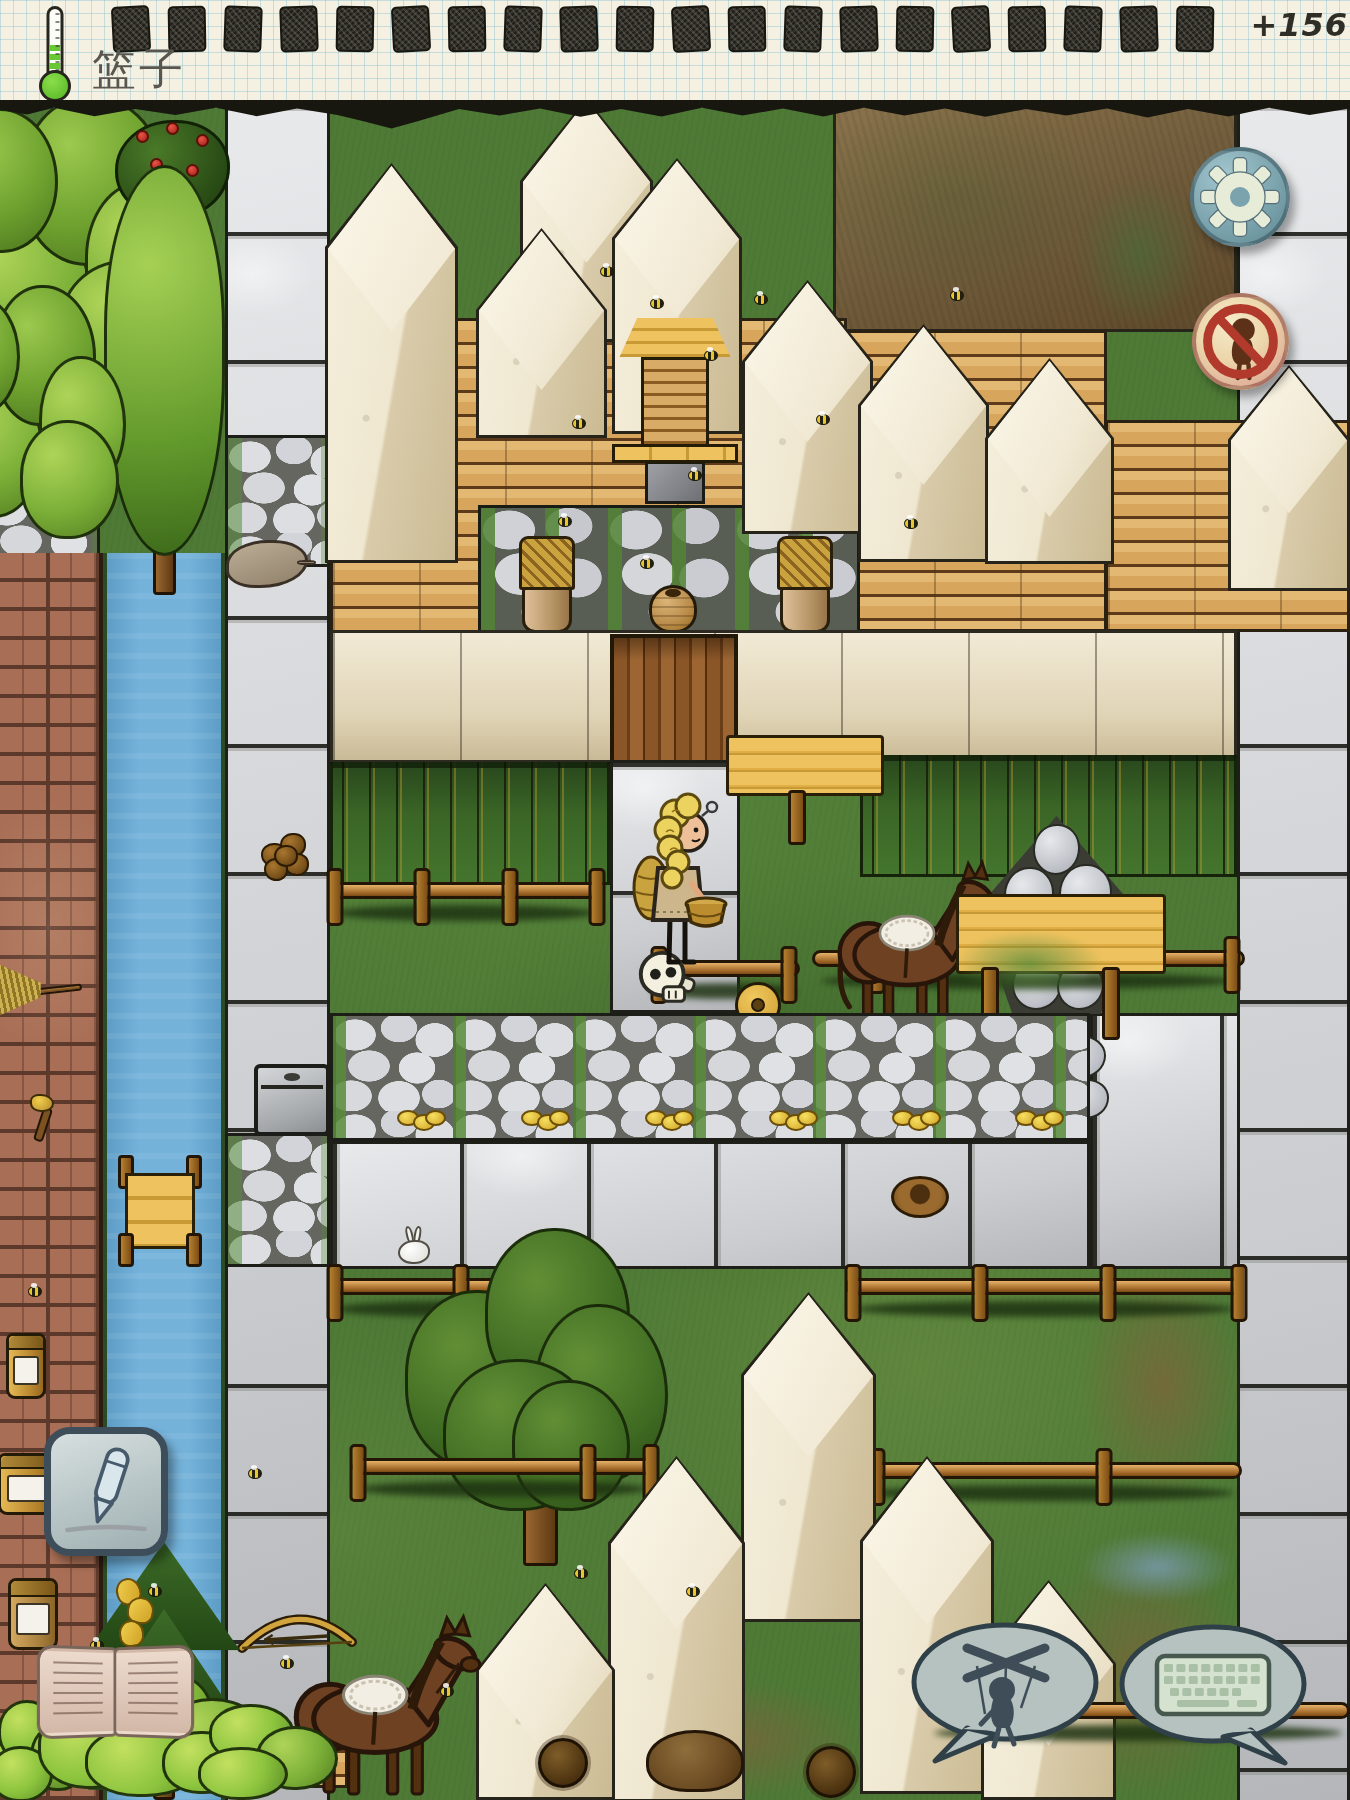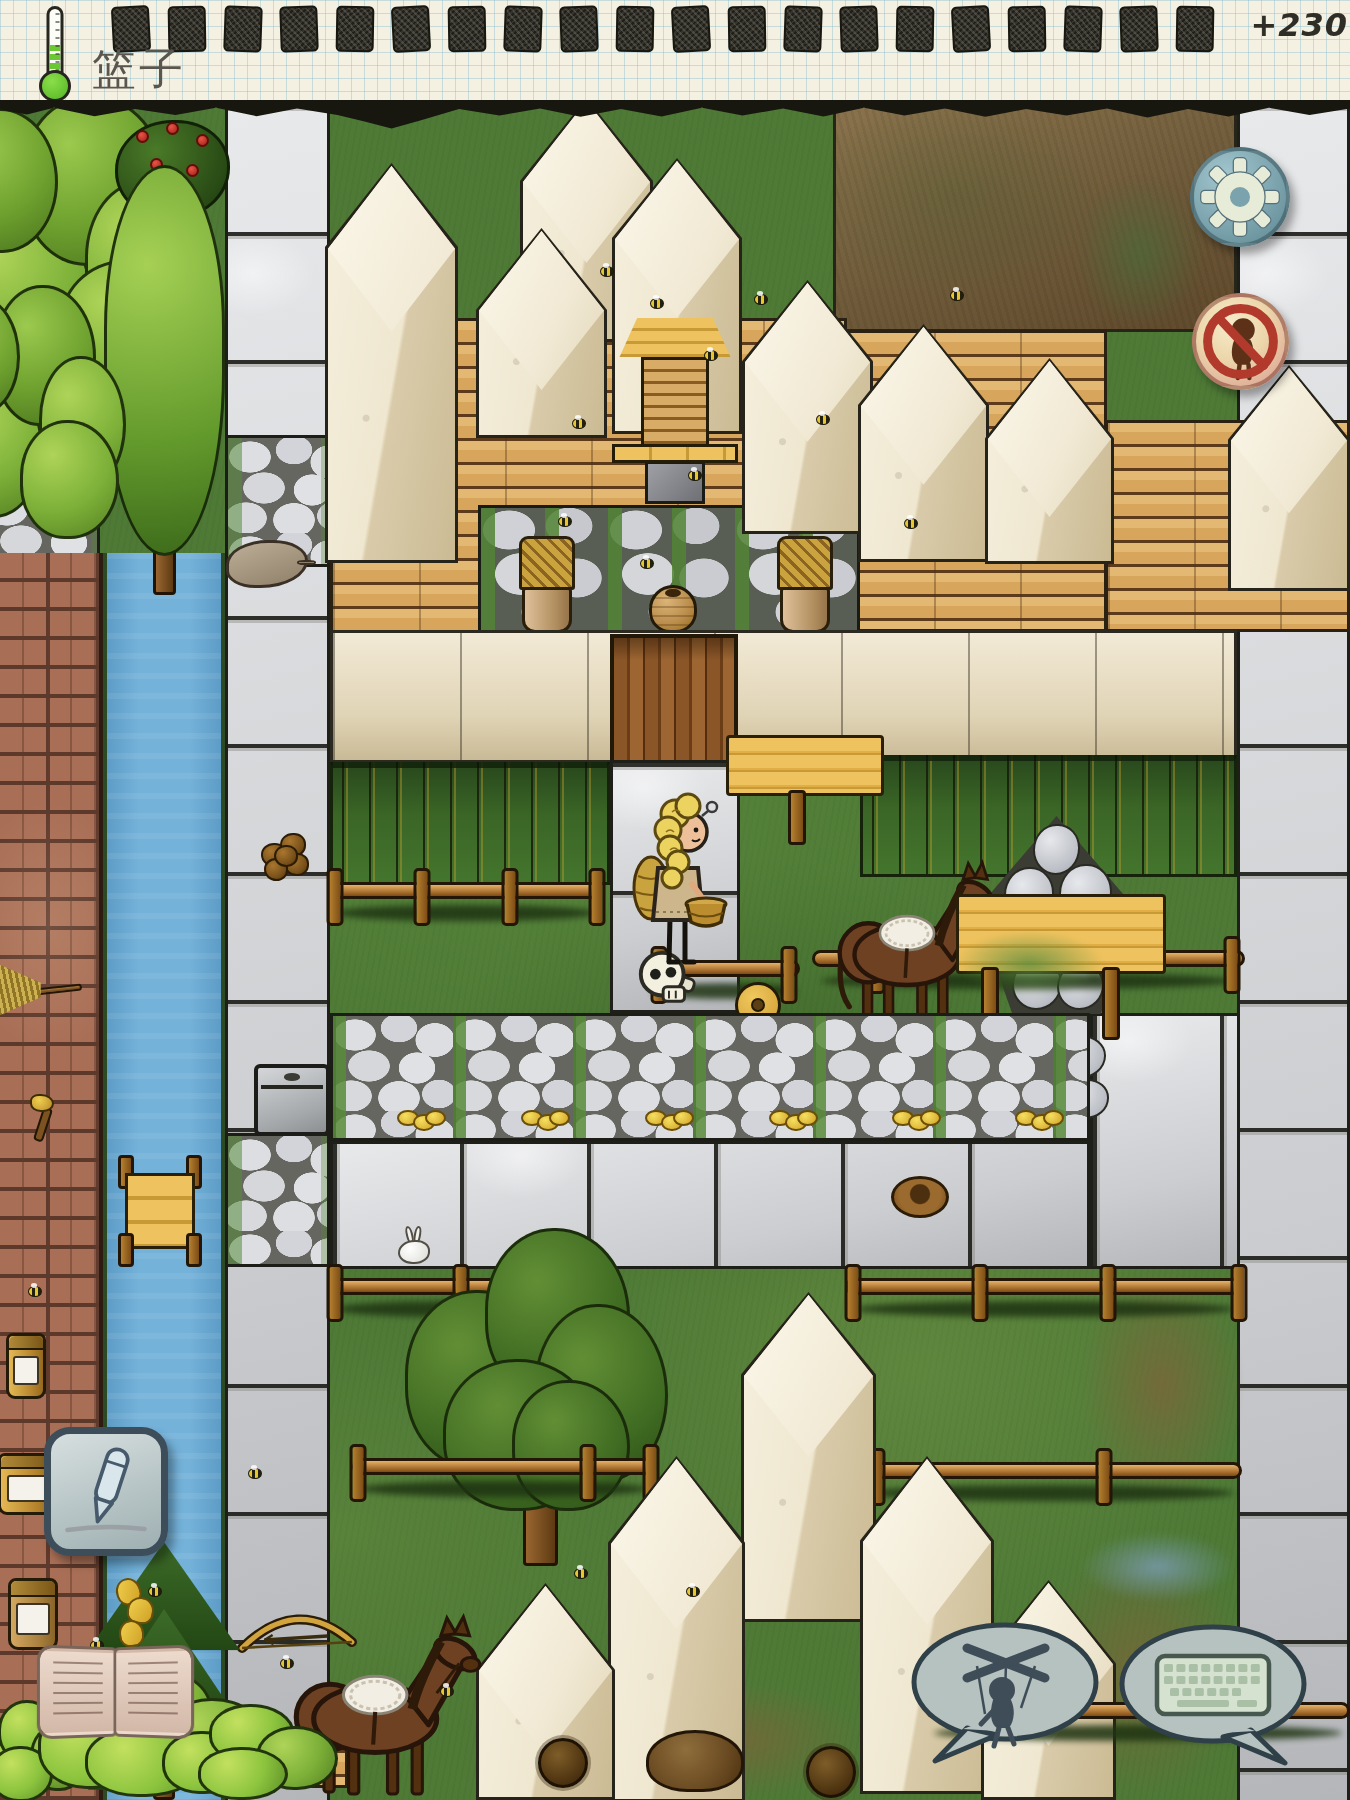--- a/index.html
+++ b/index.html
@@ -715,21 +715,21 @@
         <span class="pip" style="transform: rotate(2deg);"></span>
         <span class="pip" style="transform: rotate(-2deg);"></span>
         <span class="pip" style="transform: rotate(1deg);"></span>
         <span class="pip" style="transform: rotate(-3deg);"></span>
         <span class="pip" style="transform: rotate(-1deg);"></span>
         <span class="pip" style="transform: rotate(2deg);"></span>
         <span class="pip" style="transform: rotate(-2deg);"></span>
         <span class="pip" style="transform: rotate(1deg);"></span>
       </div>
     <div class="item-label">篮子</div>
-    <div class="score">+230</div>
+    <div class="score">+156</div>
   </div>
   <div class="torn"></div>
 
   <div class="btn btn-round" id="btn-settings">
     <svg class="svgfill" viewBox="0 0 110 110" id="gear-svg">
         <g fill="#e7ecd8" stroke="#55707a" stroke-width="1.5">
           <rect x="47" y="8" width="16" height="20" rx="5" transform="rotate(0 55 55)"></rect>
           <rect x="47" y="8" width="16" height="20" rx="5" transform="rotate(45 55 55)"></rect>
           <rect x="47" y="8" width="16" height="20" rx="5" transform="rotate(90 55 55)"></rect>
           <rect x="47" y="8" width="16" height="20" rx="5" transform="rotate(135 55 55)"></rect>

